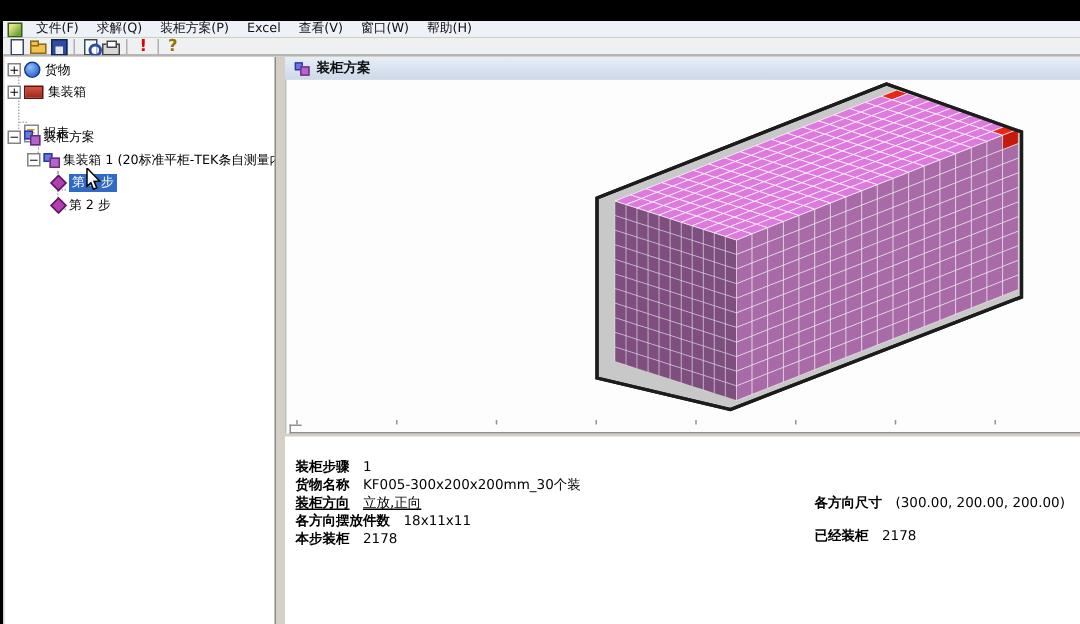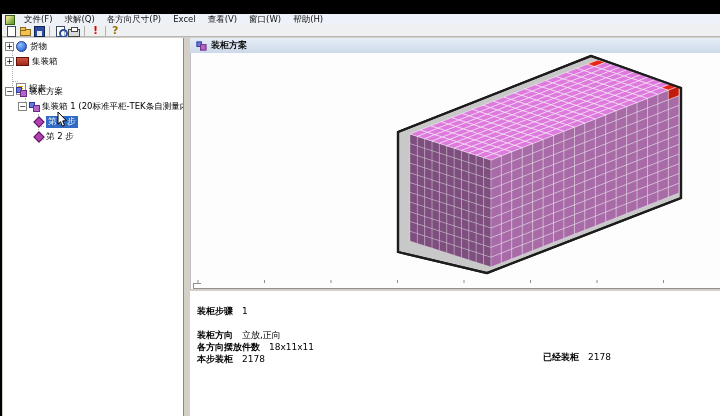--- a/index.html
+++ b/index.html
@@ -71,21 +71,21 @@
 <body>
 
 <div id="screen">
 
 
   <div class="abs" id="menubar">
     <span id="mdi-icon"></span>
 
   <span class="menu-item">文件(F)</span>
       <span class="menu-item">求解(Q)</span>
-      <span class="menu-item">各方向尺寸(P)</span>
+      <span class="menu-item">装柜方案(P)</span>
       <span class="menu-item">Excel</span>
       <span class="menu-item">查看(V)</span>
       <span class="menu-item">窗口(W)</span>
       <span class="menu-item">帮助(H)</span>
     </div>
 
   <div class="abs" id="toolbar">
 
   <span class="tb-btn">
         <span class="pg"></span>
@@ -695,22 +695,24 @@
       </svg>
   </div>
 
   <div class="abs" id="splitter-line"></div>
   <div class="abs" id="splitter-step-v"></div>
   <div class="abs" id="splitter-step-h"></div>
 
   <div class="abs" id="info-panel">
 
   <div class="irow" style="left: 7px; top: 14px;"><b>装柜步骤</b><span>1</span></div>
-      <div class="irow" style="left: 7px; top: 38px;"><b>装柜方向</b><span>立放,正向</span></div>
+      <div class="irow" style="left: 7px; top: 26px;"><b>货物名称</b><span>KF005-300x200x200mm_30个装</span></div>
+      <div class="irow" style="left: 7px; top: 38px; text-decoration: underline;"><b>装柜方向</b><span>立放,正向</span></div>
       <div class="irow" style="left: 7px; top: 50px;"><b>各方向摆放件数</b><span>18x11x11</span></div>
       <div class="irow" style="left: 7px; top: 62px;"><b>本步装柜</b><span>2178</span></div>
+      <div class="irow" style="left: 353px; top: 38px;"><b>各方向尺寸</b><span>(300.00, 200.00, 200.00)</span></div>
       <div class="irow" style="left: 353px; top: 60px;"><b>已经装柜</b><span>2178</span></div>
     </div>
 
   <svg class="abs" style="left:57px;top:112px" width="12" height="16" viewBox="0 0 12 16">
     <polygon points="1,0 1,12.2 3.6,9.8 5.3,14.2 7.5,13.2 5.7,8.9 9.4,8.7" fill="#fff" stroke="#000" stroke-width="1"></polygon>
   </svg>
 </div>
 
 </body></html>

